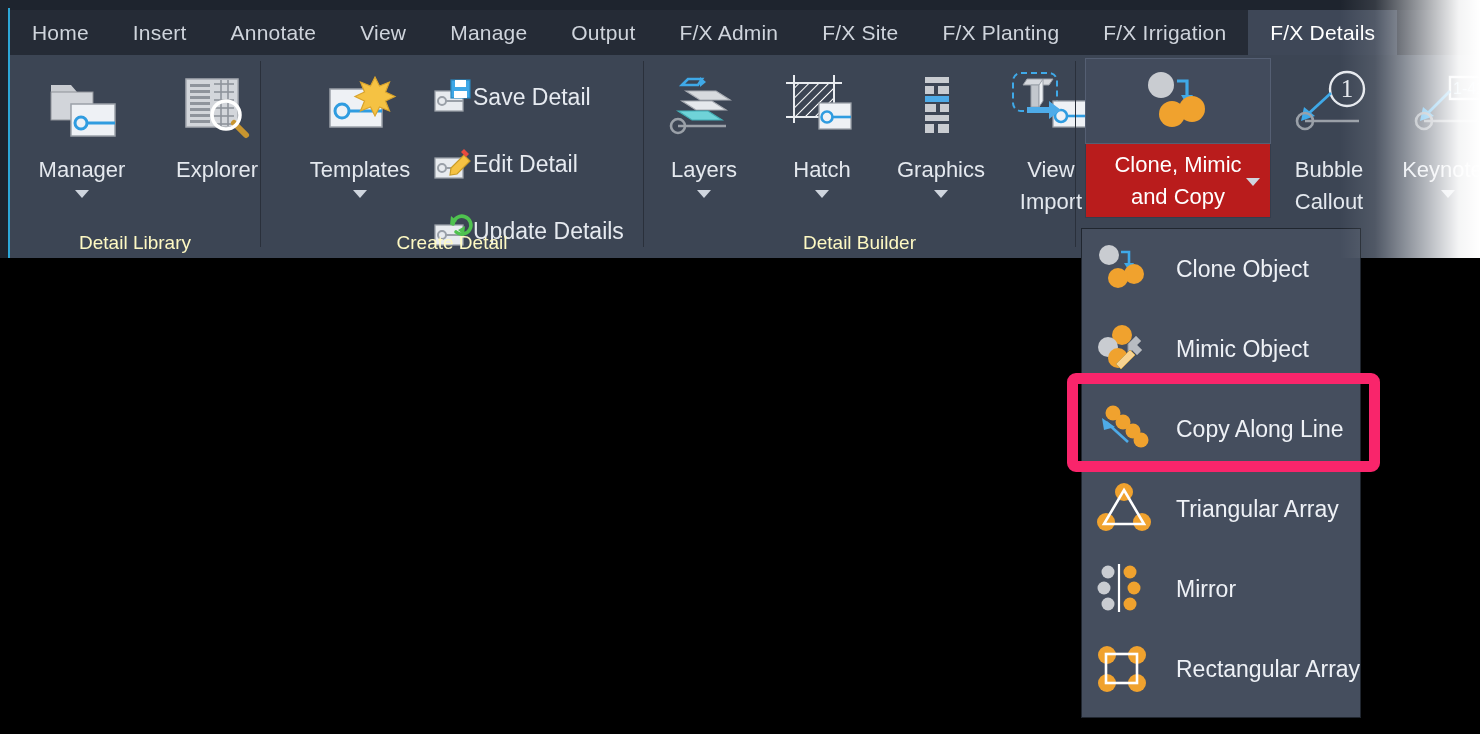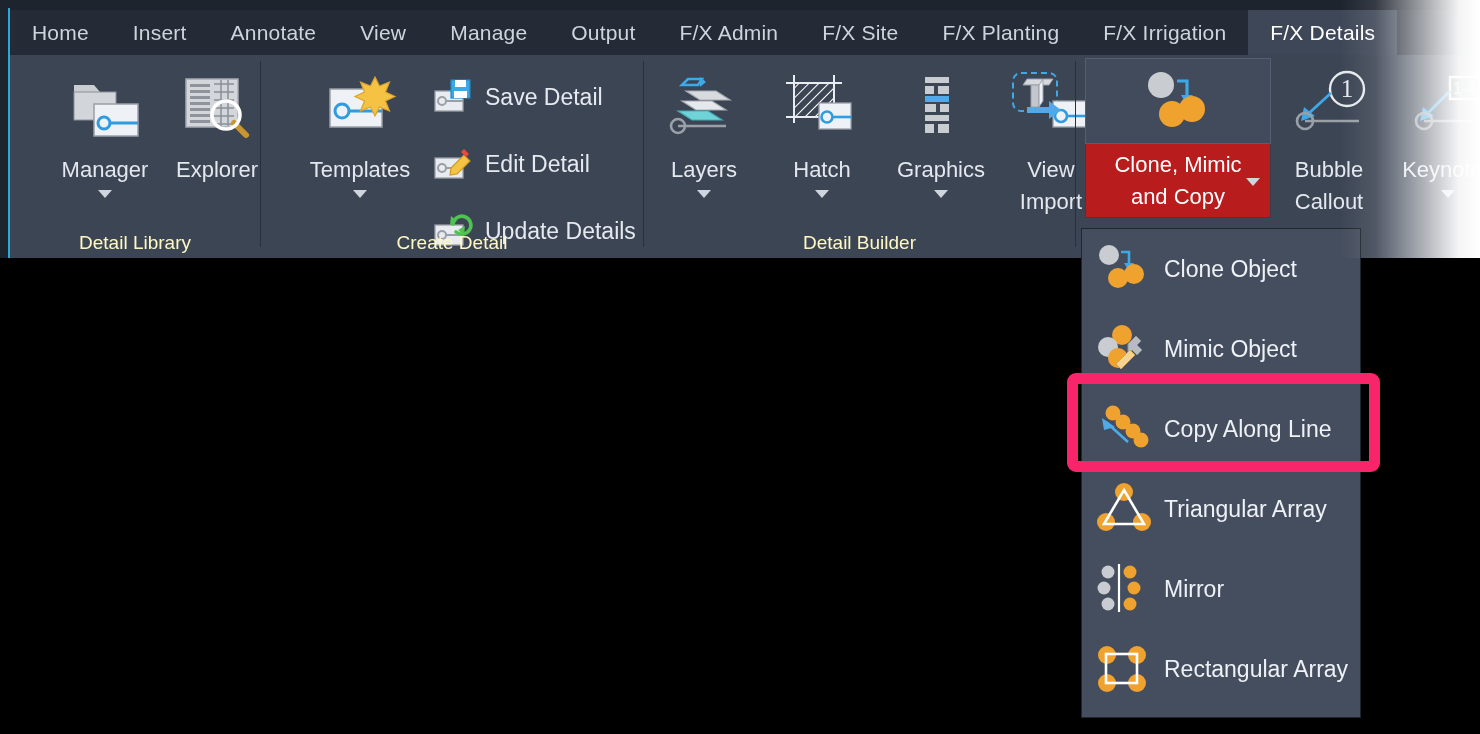--- a/index.html
+++ b/index.html
@@ -73,21 +73,21 @@
     margin-top: 2px; white-space: nowrap;
   }
   .caret {
     width: 0; height: 0; margin-top: 5px;
     border-left: 7px solid transparent; border-right: 7px solid transparent;
     border-top: 8px solid #cfd5de;
   }
 
   
   .smallbtn {
-    position: absolute; display: flex; align-items: center; gap: 12px;
+    position: absolute; display: flex; align-items: center; gap: 0;
     cursor: pointer; height: 44px;
   }
   .smallbtn .lbl { color: #e6eaf0; font-size: 23px; white-space: nowrap; }
 
   
   .splitbtn {
     position: absolute; cursor: pointer;
   }
   .splitbtn .top {
     background: #424b5c; border: 1px solid #555f73;
@@ -112,21 +112,21 @@
   
   .menu {
     position: absolute; left: 1081px; top: 228px;
     width: 280px; height: 490px;
     background: #454e5e;
     border: 1px solid #20262f;
     z-index: 30;
   }
   .menu-item {
     position: relative; height: 80px;
-    display: flex; align-items: center; gap: 12px;
+    display: flex; align-items: center; gap: 24px;
     padding-left: 14px; cursor: pointer;
   }
   .menu-item .mlbl { color: #eef1f6; font-size: 23px; white-space: nowrap; }
   .menu-item .micon { width: 56px; height: 56px; flex: 0 0 56px; display:flex; align-items:center; justify-content:center; }
 
   
   .highlight-box {
     position: absolute; left: 1067px; top: 373px;
     width: 313px; height: 99px;
     border: 11px solid #f9256b;
@@ -180,21 +180,21 @@
         <div class="tab active">
             <span>F/X Details</span>
           </div>
       </div>
     </div>
 
     <div class="panels">
 
       <div class="panel" style="left:0px; width:250px;">
 
-        <div class="bigbtn" style="left:30px; width:130px;justify-content:space-between;">
+        <div class="bigbtn" style="left:7px; width:130px;justify-content:space-between;">
           <div class="glyph">
             <svg width="78" height="72" viewBox="0 0 78 72">
               <path d="M8 14 h20 l6 7 h16 v10 h-42 z" fill="#c9ccd1"></path>
               <rect x="8" y="21" width="42" height="28" fill="#d2d5da" stroke="#8e9298" stroke-width="1"></rect>
               <rect x="28" y="33" width="44" height="32" fill="#eef1f5" stroke="#9aa0a8" stroke-width="1.5"></rect>
               <line x1="38" y1="52" x2="72" y2="52" stroke="#2f9ce0" stroke-width="3"></line>
               <circle cx="38" cy="52" r="6" fill="#eef1f5" stroke="#2f9ce0" stroke-width="3"></circle>
             </svg>
           </div>
           <div class="lbl">Manager</div>

